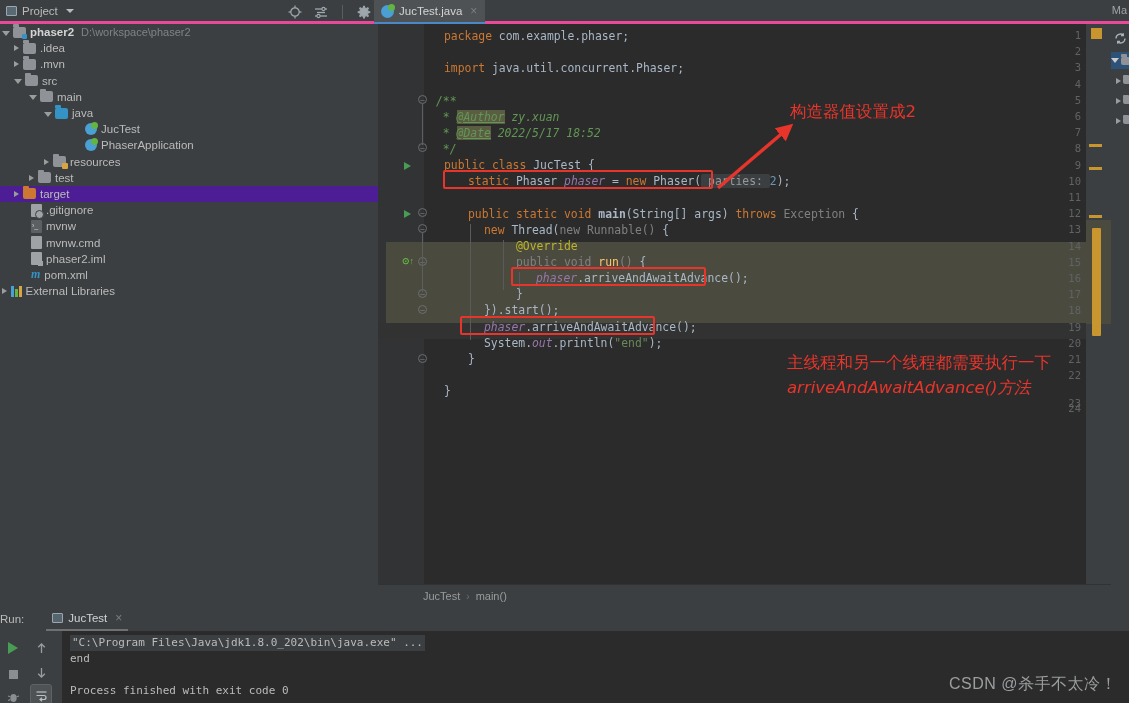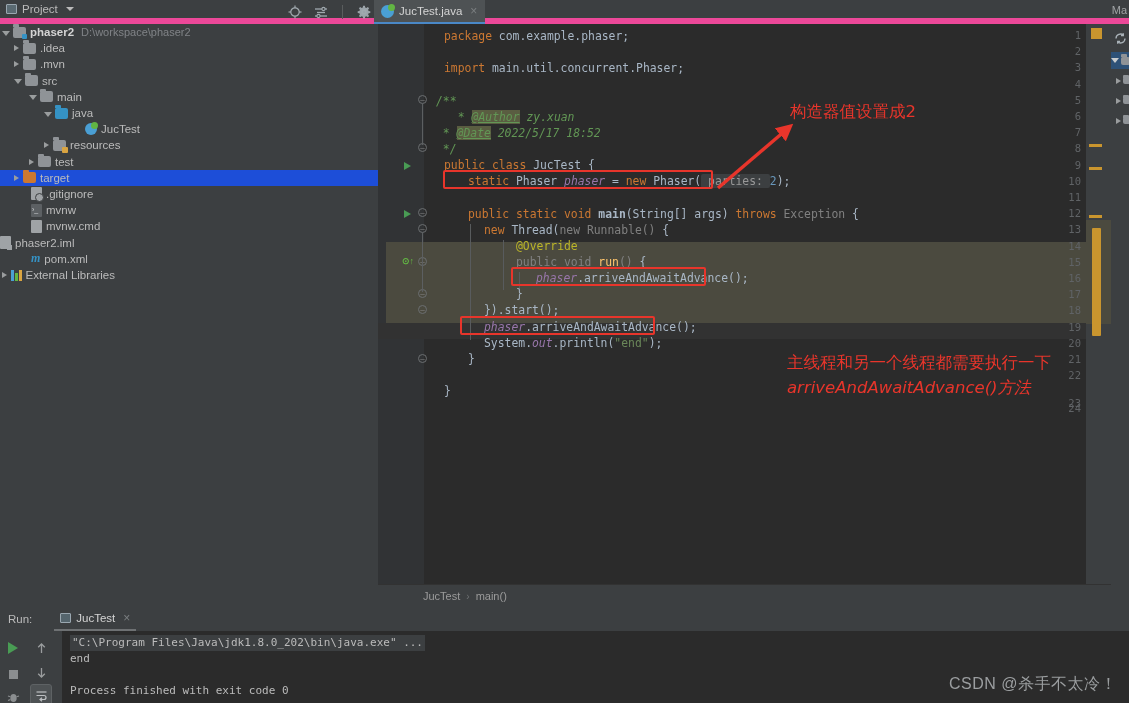--- a/index.html
+++ b/index.html
@@ -8,21 +8,21 @@
     background: #2b2b2b;
     font-family: "Liberation Sans", sans-serif;
     overflow: hidden;
   }
   #app { position: relative; width: 1129px; height: 703px; }
 
   
   .topbar {
     position: absolute; left: 0; top: 0; width: 1129px; height: 24px;
     background: #3c3f41; display: flex; align-items: center;
-    border-bottom: 6px solid #ec4899;
+    border-bottom: 3px solid #ec4899;
   }
   .proj-label {
     display: flex; align-items: center; gap: 5px;
     padding-left: 6px; color: #bbbbbb; font-size: 11.5px; height: 24px;
   }
   .proj-sq {
     width: 11px; height: 10px; border: 1.4px solid #9aa7b0;
     background: #5a6a72; border-radius: 1px;
   }
   .caret-down {
@@ -61,21 +61,21 @@
 
   
   .project {
     position: absolute; left: 0; top: 24px; width: 378px; height: 583px;
     background: #3c3f41; overflow: hidden;
   }
   .trow {
     height: 16.2px; display: flex; align-items: center;
     color: #bbbbbb; font-size: 11.5px; white-space: nowrap;
   }
-  .trow.sel { background: #1d4ed8; }
+  .trow.sel { background: #4c1d95; }
   .tw { width: 0; height: 0; border-top: 3.8px solid transparent;
         border-bottom: 3.8px solid transparent; border-left: 5.2px solid #9a9d9e;
         margin-right: 4px; flex: 0 0 auto; }
   .tw.open { border-left: 4.5px solid transparent; border-right: 4.5px solid transparent;
              border-top: 5.2px solid #9a9d9e; border-bottom: 0; margin-right: 3px;
              margin-top: 2px; }
   .fold { width: 13px; height: 11px; margin-right: 4px; flex: 0 0 auto;
           border-radius: 1.5px 2px 2px 2px; position: relative; background: #8f9397; }
   .fold::before { content:""; position:absolute; left:0; top:-2.5px; width:6px;
                   height:3px; border-radius:1px 1px 0 0; background: inherit; }
@@ -206,21 +206,21 @@
 
   
   .runpanel {
     position: absolute; left: 0; top: 607px; width: 1129px; height: 96px;
     background: #3c3f41;
   }
   .runhdr {
     position: absolute; left: 0; top: 0; width: 1129px; height: 24px;
     display: flex; align-items: center; font-size: 11.5px; color: #bbbbbb;
   }
-  .runlabel { padding-left: 8px; color: #bbbbbb; }
+  .runlabel { padding-left: 0; color: #bbbbbb; }
   .runtab {
     margin-left: 22px; display: flex; align-items: center; gap: 5px;
     height: 24px; padding: 0 6px; border-bottom: 2px solid #6e7173;
     color: #d4d4d4;
   }
   .runtab-ic {
     width: 11px; height: 10px; border: 1.4px solid #9aa7b0; background: #55656d;
     border-radius: 1px;
   }
   .runside {
@@ -344,20 +344,24 @@
       <span class="fold blue"></span>
       <span>java</span>
     </div>
 
 
     <div class="trow" style="padding-left:85px">
       <span class="cls"></span>
       <span>JucTest</span>
     </div>
 
+    <div class="trow" style="padding-left:85px">
+      <span class="cls spring"></span>
+      <span>PhaserApplication</span>
+    </div>
 
     <div class="trow" style="padding-left:44px">
       <span class="tw"></span>
       <span class="fold res"></span>
       <span>resources</span>
     </div>
 
     <div class="trow" style="padding-left:29px">
       <span class="tw"></span>
       <span class="fold"></span>
@@ -379,21 +383,21 @@
     <div class="trow" style="padding-left:31px">
       <span class="fileic sh"></span>
       <span>mvnw</span>
     </div>
 
     <div class="trow" style="padding-left:31px">
       <span class="fileic"></span>
       <span>mvnw.cmd</span>
     </div>
 
-    <div class="trow" style="">
+    <div class="trow" style="padding-left:31px">
       <span class="fileic iml"></span>
       <span>phaser2.iml</span>
     </div>
 
     <div class="trow" style="padding-left:31px">
       <span class="mvn-m">m</span>
       <span>pom.xml</span>
     </div>
 
     <div class="trow" style="padding-left:2px">
@@ -456,23 +460,23 @@
     <div class="foldmark" style="left:40px; top:330px">–</div>
     <div class="foldline" style="left:44px; top:79px;  height:42px;"></div>
     <div class="foldline" style="left:44px; top:208px; height:60px;"></div>
 
     <div class="indentg" style="left:92px; top:200px; height:116px;"></div>
     <div class="indentg" style="left:125px; top:216px; height:50px;"></div>
     <div class="indentg" style="left:141px; top:248px; height:17px;"></div>
 
     <div class="codearea">
       <div class="cl" style="top:4px;   left:20px"><span class="kw">package</span><span class="txt"> com.example.phaser;</span></div>
-      <div class="cl" style="top:36px;  left:20px"><span class="kw">import</span><span class="txt"> main.util.concurrent.Phaser;</span></div>
+      <div class="cl" style="top:36px;  left:20px"><span class="kw">import</span><span class="txt"> java.util.concurrent.Phaser;</span></div>
       <div class="cl" style="top:69px;  left:12px"><span class="cmt">/**</span></div>
-      <div class="cl" style="top:85px;  left:27px"><span class="cmt"> * </span><span class="doctag">@Author</span><span class="cmt"> zy.xuan</span></div>
+      <div class="cl" style="top:85px;  left:12px"><span class="cmt"> * </span><span class="doctag">@Author</span><span class="cmt"> zy.xuan</span></div>
       <div class="cl" style="top:101px; left:12px"><span class="cmt"> * </span><span class="doctag">@Date</span><span class="cmt"> 2022/5/17 18:52</span></div>
       <div class="cl" style="top:117px; left:12px"><span class="cmt"> */</span></div>
       <div class="cl" style="top:133px; left:20px"><span class="kw">public class </span><span class="cname">JucTest</span><span class="txt"> {</span></div>
       <div class="cl" style="top:149px; left:44px"><span class="kw">static </span><span class="txt">Phaser </span><span class="fld">phaser</span><span class="txt"> = </span><span class="kw">new </span><span class="txt">Phaser(</span><span class="hintp"> parties: </span><span class="num">2</span><span class="txt">);</span></div>
       <div class="cl" style="top:182px; left:44px"><span class="kw">public static </span><span class="kw">void </span><span class="mbold">main</span><span class="txt">(String[] args) </span><span class="kw">throws </span><span class="dim">Exception </span><span class="txt">{</span></div>
       <div class="cl" style="top:198px; left:60px"><span class="kw">new </span><span class="txt">Thread(</span><span class="dim">new Runnable() </span><span class="txt">{</span></div>
       <div class="cl" style="top:214px; left:92px"><span class="anno">@Override</span></div>
       <div class="cl" style="top:230px; left:92px"><span class="dim">public void </span><span class="mname">run</span><span class="dim">() </span><span class="txt">{</span></div>
       <div class="cl" style="top:246px; left:112px"><span class="fld">phaser</span><span class="txt">.arriveAndAwaitAdvance();</span></div>
       <div class="cl" style="top:262px; left:92px"><span class="txt">}</span></div>

